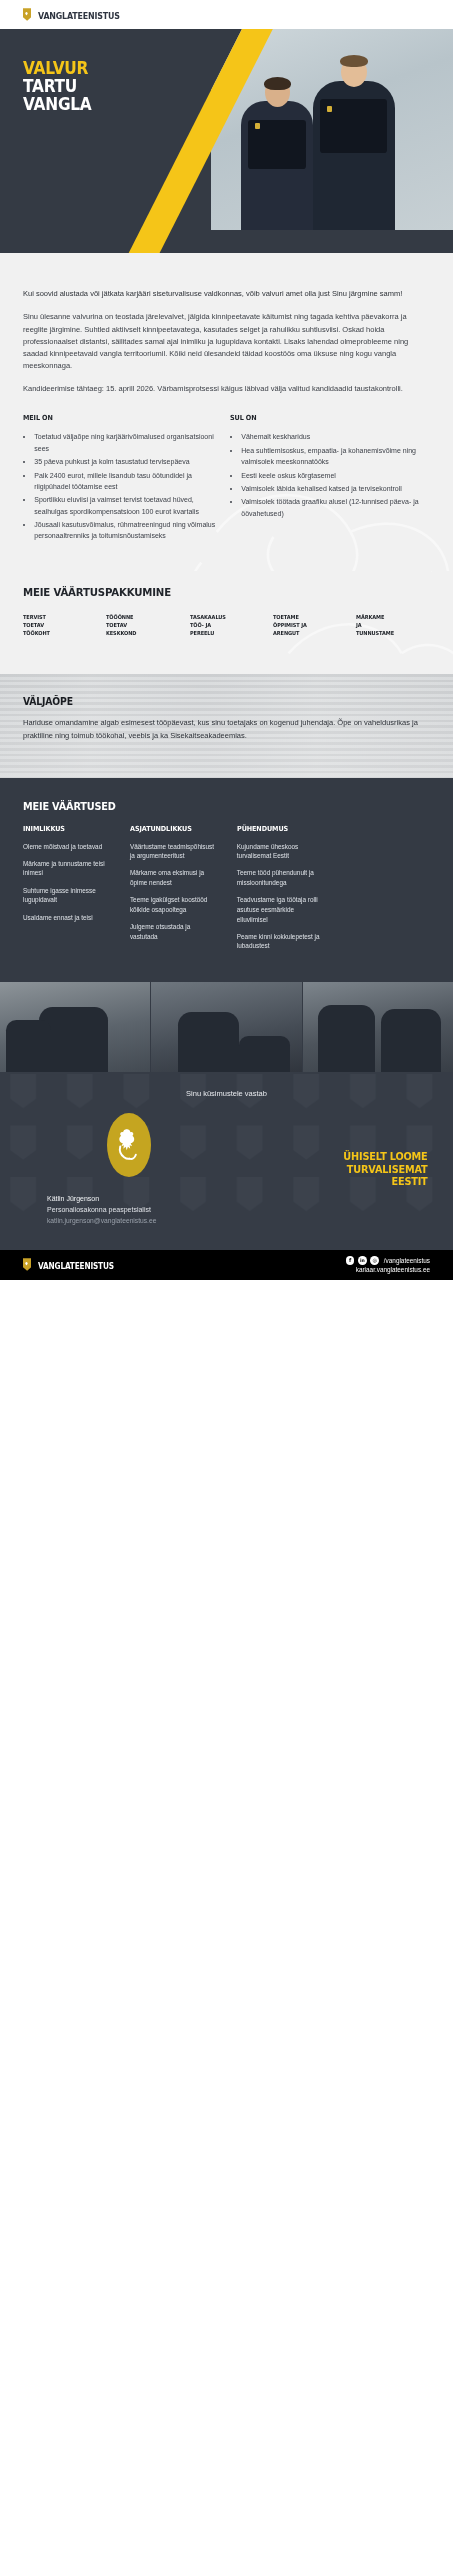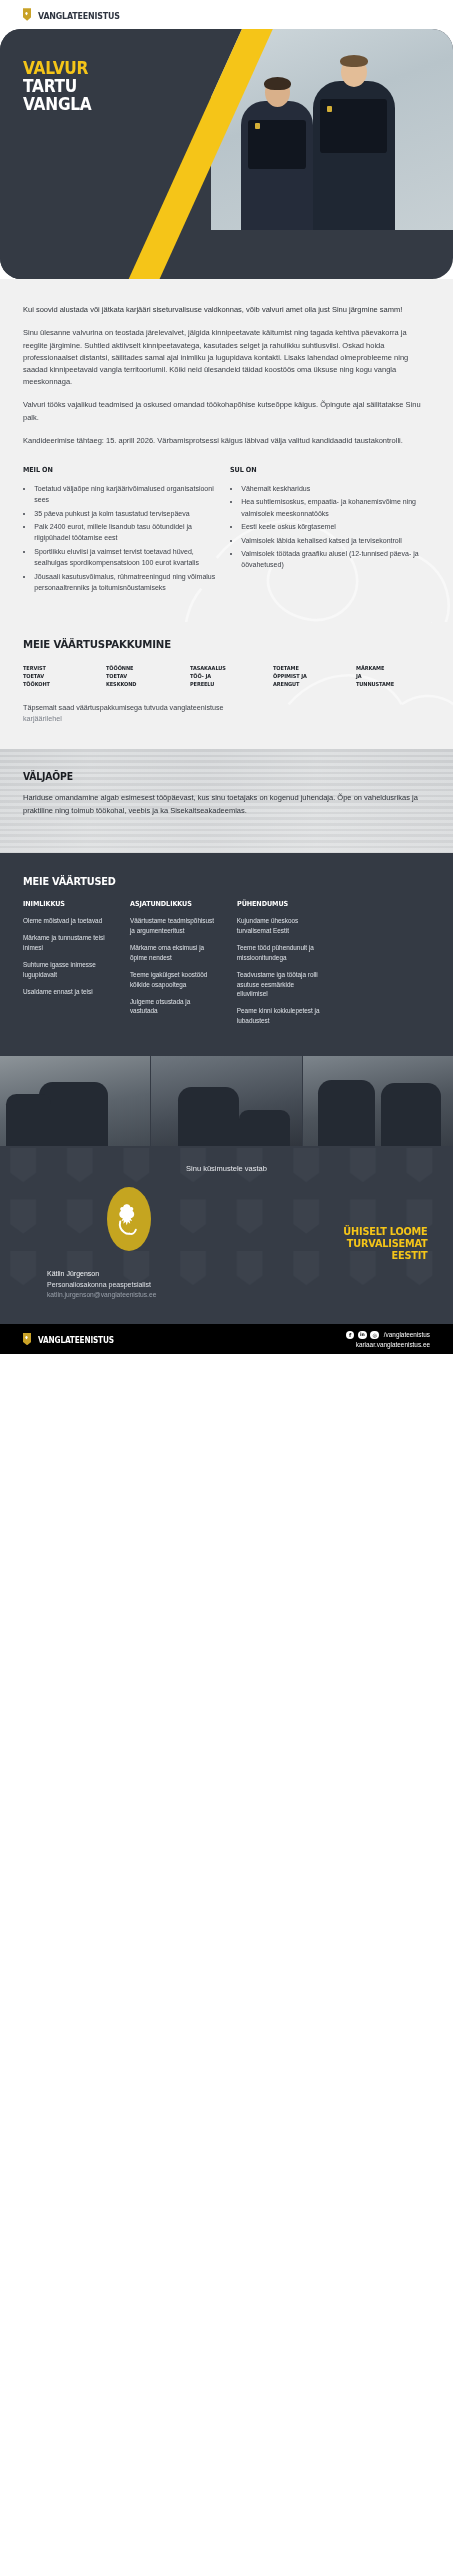--- a/index.html
+++ b/index.html
@@ -33,24 +33,23 @@
     font-size: 8.8px;
     letter-spacing: -0.2px;
     color: #2e3440;
     transform: scaleX(0.9);
     transform-origin: left center;
   }
 
   
   .hero {
     position: relative;
-    height: 250px;
+    height: 224px;
     background: #343a44;
     overflow: hidden;
-    border-radius: 21px;
   }
   .hero-photo {
     position: absolute;
     right: 0; top: 0;
     width: 242px; height: 201px;
     background:
       linear-gradient(160deg, #cfd8dc 0%, #b8c4ca 40%, #c7d0d4 100%);
     overflow: hidden;
   }
   
@@ -117,21 +116,21 @@
     opacity: 0.55;
   }
   .pad { padding: 0 23px; position: relative; z-index: 2; }
 
   .bodytext {
     font-size: 7.5px;
     line-height: 1.62;
     color: #3b3f46;
     padding-top: 25px;
   }
-  .bodytext p { margin-bottom: 11.3px; }
+  .bodytext p { margin-bottom: 11.3px; margin-top: 10px; }
   .bodytext p.lead { color: #2e3238; }
 
   
   .twocol {
     display: flex;
     gap: 7px;
     padding-top: 7.2px;
     padding-bottom: 27px;
   }
   .col { flex: 1; min-width: 0; }
@@ -425,21 +424,20 @@
         <path d="M470 470 C540 500, 570 580, 530 650 C490 720, 400 740, 350 700"></path>
         <path d="M250 700 C260 780, 330 820, 400 800"></path>
         <path d="M90 360 C40 420, 50 520, 120 560"></path>
       </g>
     </svg>
 
     <div class="pad">
       <div class="bodytext">
         <p class="lead">Kui soovid alustada või jätkata karjääri siseturvalisuse valdkonnas, võib valvuri amet olla just Sinu järgmine samm!</p>
         <p>Sinu ülesanne valvurina on teostada järelevalvet, jälgida kinnipeetavate käitumist ning tagada kehtiva päevakorra ja reeglite järgimine. Suhtled aktiivselt kinnipeetavatega, kasutades selget ja rahulikku suhtlusviisi. Oskad hoida professionaalset distantsi, säilitades samal ajal inimliku ja lugupidava kontakti. Lisaks lahendad olmeprobleeme ning saadad kinnipeetavaid vangla territooriumil. Kõiki neid ülesandeid täidad koostöös oma üksuse ning kogu vangla meeskonnaga.</p>
-        <p>Valvuri tööks vajalikud teadmised ja oskused omandad töökohapõhise kutseõppe käigus. Õpingute ajal säilitatakse Sinu palk.</p>
         <p>Kandideerimise tähtaeg: 15. aprill 2026. Värbamisprotsessi käigus läbivad välja valitud kandidaadid taustakontrolli.</p>
       </div>
 
       <div class="twocol">
         <div class="col">
           <h3>MEIL ON</h3>
           <ul>
               <li>Toetatud väljaõpe ning karjäärivõimalused organisatsiooni sees</li>
               <li>35 päeva puhkust ja kolm tasustatud tervisepäeva</li>
               <li>Palk 2400 eurot, millele lisandub tasu öötundidel ja riigipühadel töötamise eest</li>
@@ -480,24 +478,20 @@
         <div class="vp-item">TASAKAALUS
 TÖÖ- JA
 PEREELU</div>
         <div class="vp-item">TOETAME
 ÕPPIMIST JA
 ARENGUT</div>
         <div class="vp-item">MÄRKAME
 JA
 TUNNUSTAME</div>
       </div>
-    <div class="vp-note">
-      <span>Täpsemalt saad väärtuspakkumisega tutvuda vanglateenistuse </span><br>
-      <a href="#">karjäärilehel</a>
-    </div>
   </div>
 
   <div class="valjaope">
     <h2>VÄLJAÕPE</h2>
     <p>Hariduse omandamine algab esimesest tööpäevast, kus sinu toetajaks on kogenud juhendaja. Õpe on vaheldusrikas ja praktiline ning toimub töökohal, veebis ja ka Sisekaitseakadeemias.</p>
   </div>
 
   <div class="values">
     <h2>MEIE VÄÄRTUSED</h2>
     <div class="vgrid">

